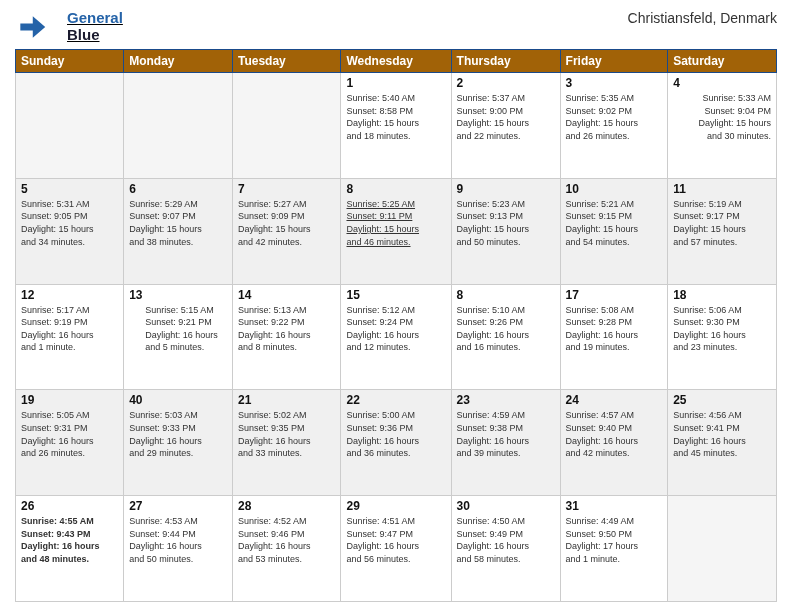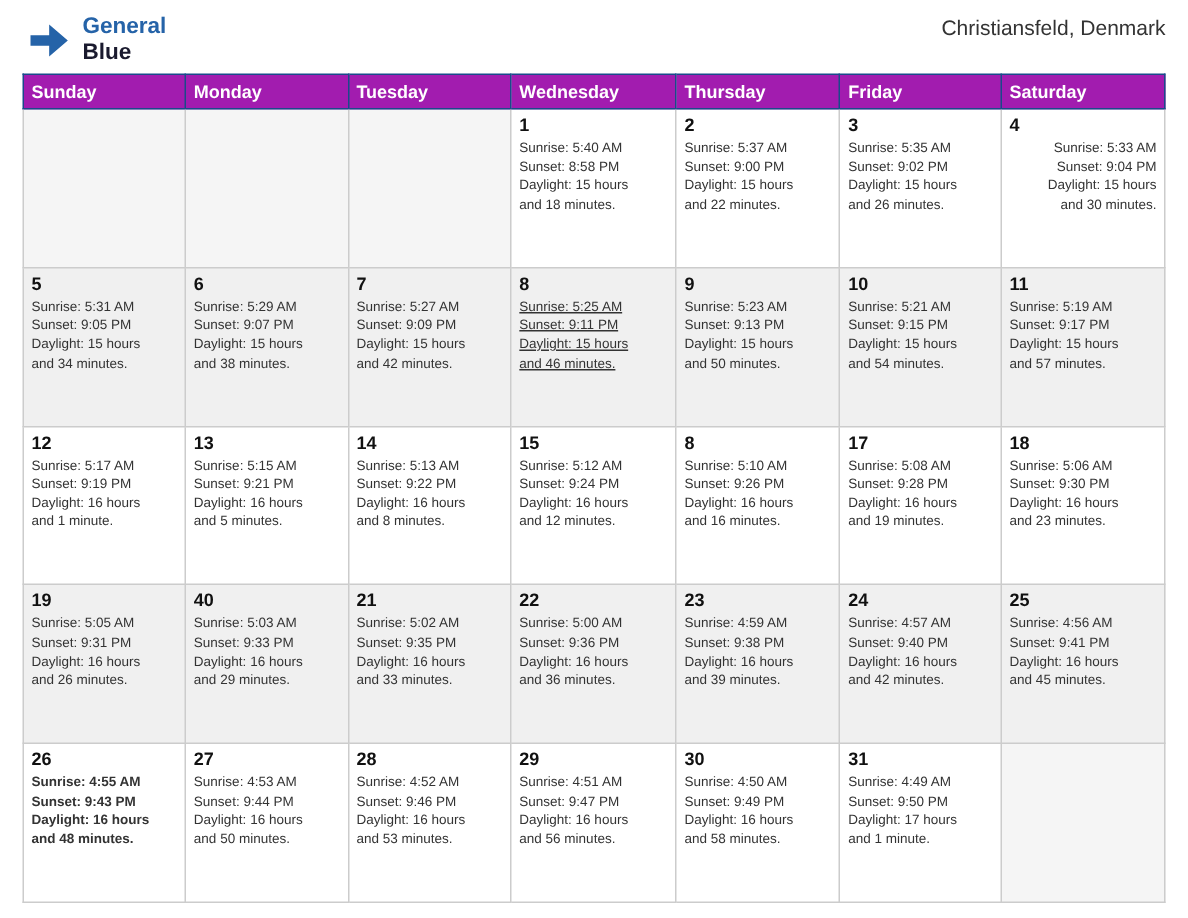--- a/index.html
+++ b/index.html
@@ -19,21 +19,22 @@
     }
     .header {
       display: flex;
       justify-content: space-between;
       align-items: flex-start;
       margin-bottom: 6px;
     }
     .logo {
       display: flex;
       align-items: center;
-      gap: 8px;
+      gap: 20px;
+      text-decoration: underline;
     }
     .logo-icon {
       width: 32px;
       height: 32px;
     }
     .title-area {
       text-align: right;
     }
     .month-title {
       font-size: 32px;
@@ -44,21 +45,21 @@
     .location {
       font-size: 14px;
       color: #333;
     }
     .calendar {
       border-collapse: collapse;
       width: 100%;
       flex: 1;
     }
     .calendar th {
-      background: #a21caf;
+      background: #a16207;
       color: #fff;
       font-size: 12px;
       font-weight: bold;
       padding: 4px 5px;
       text-align: left;
       border: 1px solid #1a4a8a;
     }
     .calendar td {
       border: 1px solid #ccc;
       vertical-align: top;
@@ -212,21 +213,21 @@
         <tr>
           <td>
             <span class="day-num">12</span>
             <div class="day-info" style="white-space: pre-line;">Sunrise: 5:17 AM
 Sunset: 9:19 PM
 Daylight: 16 hours
 and 1 minute.</div>
           </td>
           <td>
             <span class="day-num">13</span>
-            <div class="day-info" style="white-space: pre-line;">Sunrise: 5:15 AM
+            <div class="day-info" style="white-space: pre-line; margin-left: 16px;">Sunrise: 5:15 AM
 Sunset: 9:21 PM
 Daylight: 16 hours
 and 5 minutes.</div>
           </td>
           <td>
             <span class="day-num">14</span>
             <div class="day-info" style="white-space: pre-line;">Sunrise: 5:13 AM
 Sunset: 9:22 PM
 Daylight: 16 hours
 and 8 minutes.</div>

